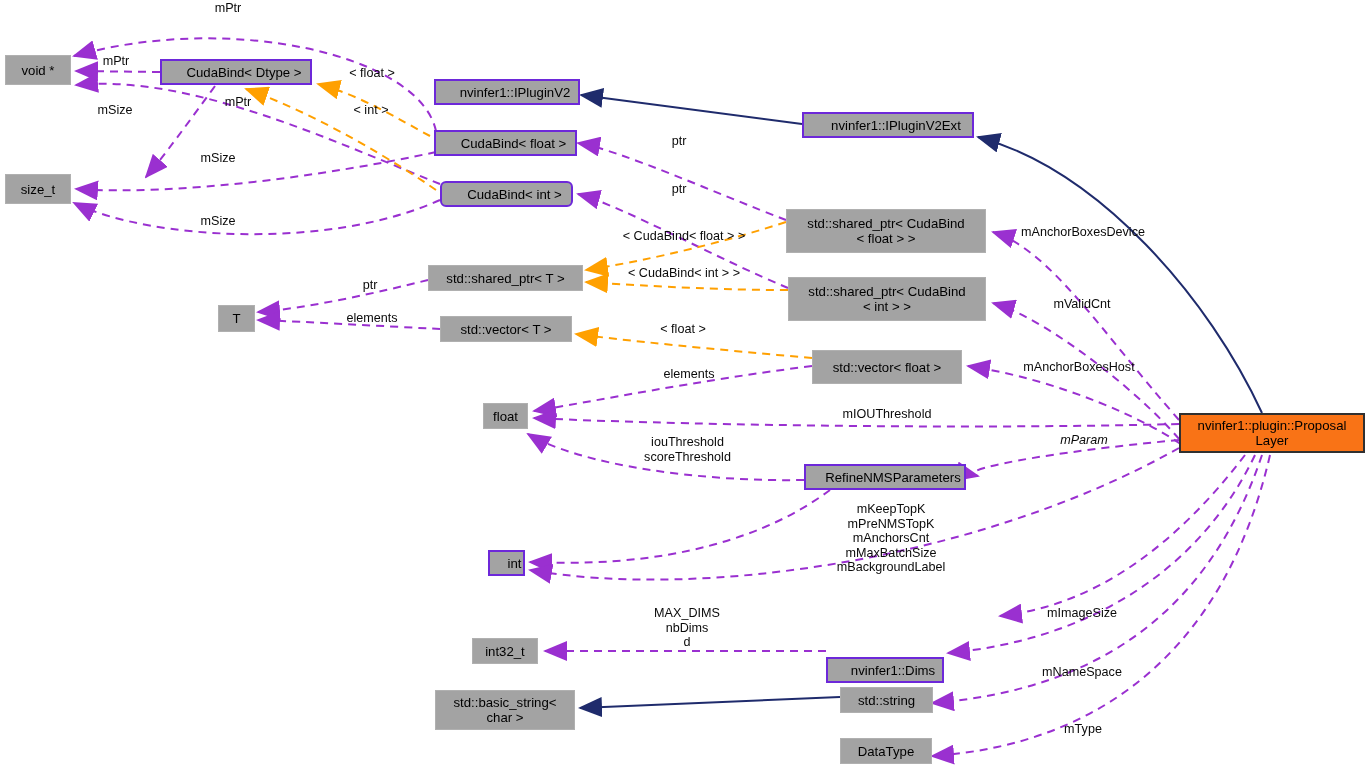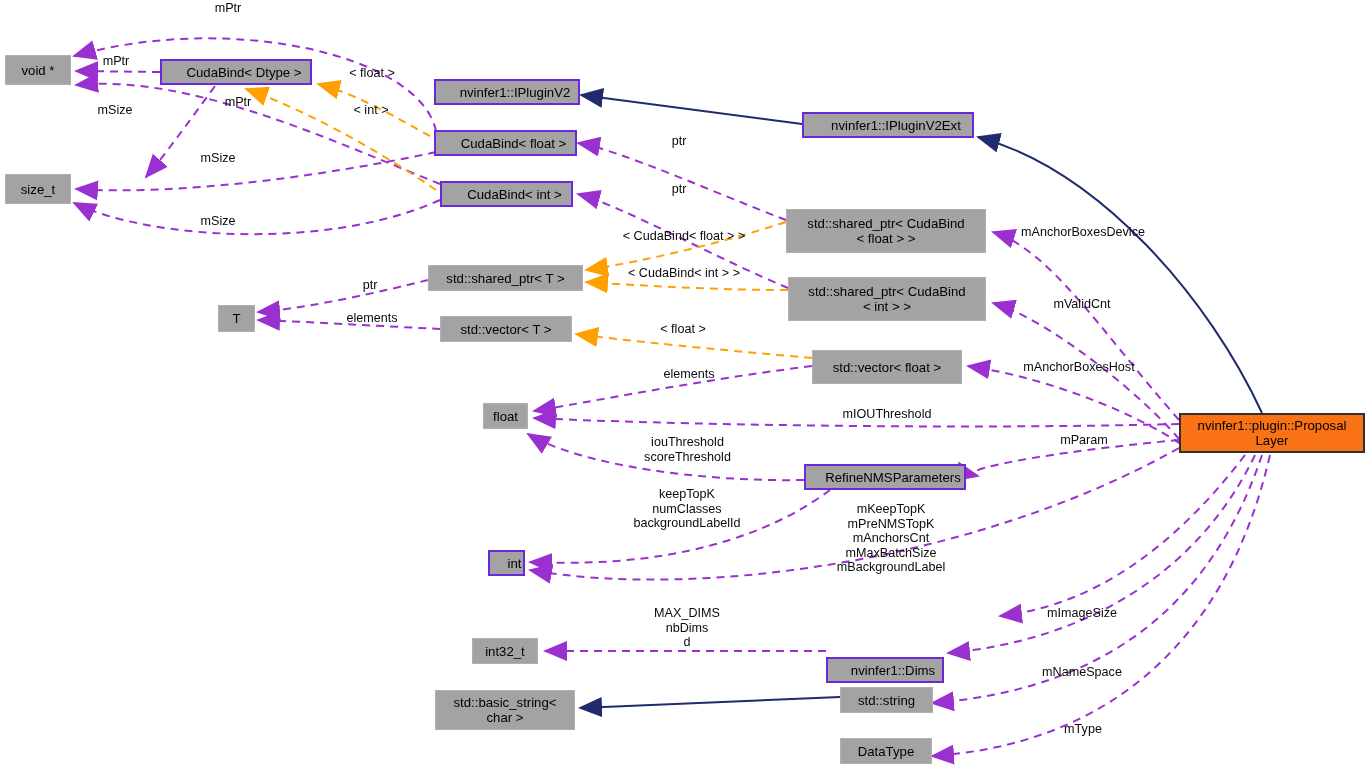--- a/index.html
+++ b/index.html
@@ -143,21 +143,21 @@
   <div class="node" style="left:5px; top:55px; width:66px; height:30px;">void *</div>
 
   <div class="node" style="left:5px; top:174px; width:66px; height:30px;">size_t</div>
 
   <div class="node thick" style="left:160px; top:59px; width:152px; height:26px;">CudaBind&lt; Dtype &gt;</div>
 
   <div class="node thick" style="left:434px; top:79px; width:146px; height:26px;">nvinfer1::IPluginV2</div>
 
   <div class="node thick" style="left:434px; top:130px; width:143px; height:26px;">CudaBind&lt; float &gt;</div>
 
-  <div class="node thick" style="left:440px; top:181px; width:133px; height:26px;">CudaBind&lt; int &gt;</div>
+  <div class="node thick" style="left:440px; top:181px; width:133px; height:26px;border-radius:6px;">CudaBind&lt; int &gt;</div>
 
   <div class="node thick" style="left:802px; top:112px; width:172px; height:26px;">nvinfer1::IPluginV2Ext</div>
 
   <div class="node" style="left:786px; top:209px; width:200px; height:44px;">std::shared_ptr&lt; CudaBind
 &lt; float &gt; &gt;</div>
 
   <div class="node" style="left:788px; top:277px; width:198px; height:44px;">std::shared_ptr&lt; CudaBind
 &lt; int &gt; &gt;</div>
 
   <div class="node" style="left:428px; top:265px; width:155px; height:26px;">std::shared_ptr&lt; T &gt;</div>
@@ -221,28 +221,25 @@
   <div class="elabel" style="left:644px; top:367px; width:90px;">elements</div>
 
   <div class="elabel" style="left:1008px; top:225px; width:150px;">mAnchorBoxesDevice</div>
 
   <div class="elabel" style="left:1032px; top:297px; width:100px;">mValidCnt</div>
 
   <div class="elabel" style="left:1011px; top:360px; width:136px;">mAnchorBoxesHost</div>
 
   <div class="elabel" style="left:831px; top:407px; width:112px;">mIOUThreshold</div>
 
-  <div class="elabel" style="left:1047px; top:433px; width:74px;">mParam</div>
+  <div class="elabel" style="left:1047px; top:433px; width:74px;font-style:italic;">mParam</div>
 
   <div class="elabel" style="left:619px; top:435px; width:137px;">iouThreshold
 scoreThreshold</div>
 
-  <div class="elabel" style="left:607px; top:487px; width:160px;">keepTopK
-numClasses
-backgroundLabelId</div>
 
   <div class="elabel" style="left:812px; top:502px; width:158px;">mKeepTopK
 mPreNMSTopK
 mAnchorsCnt
 mMaxBatchSize
 mBackgroundLabel</div>
 
   <div class="elabel" style="left:617px; top:606px; width:140px;">MAX_DIMS
 nbDims
 d</div>

